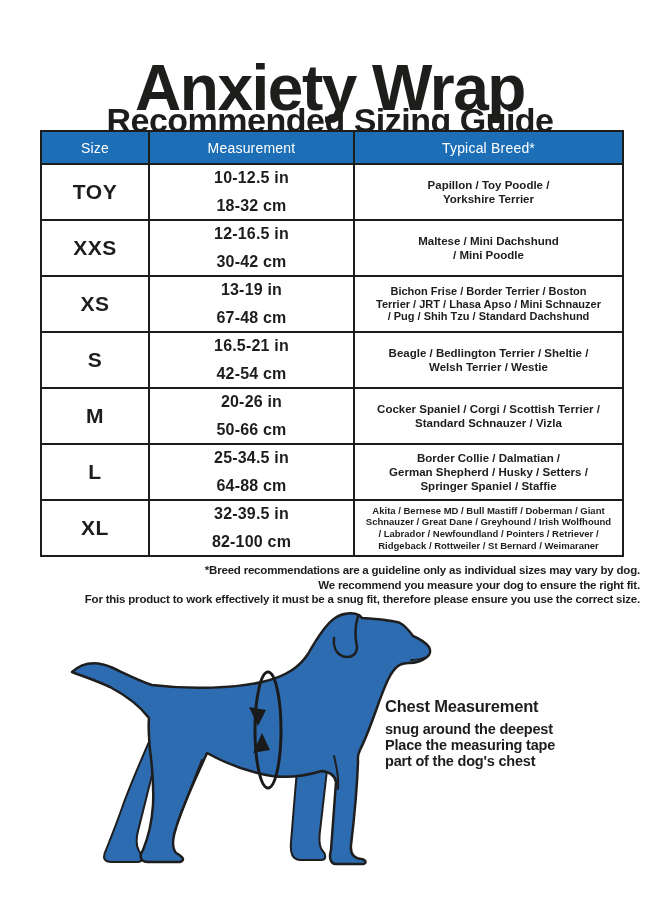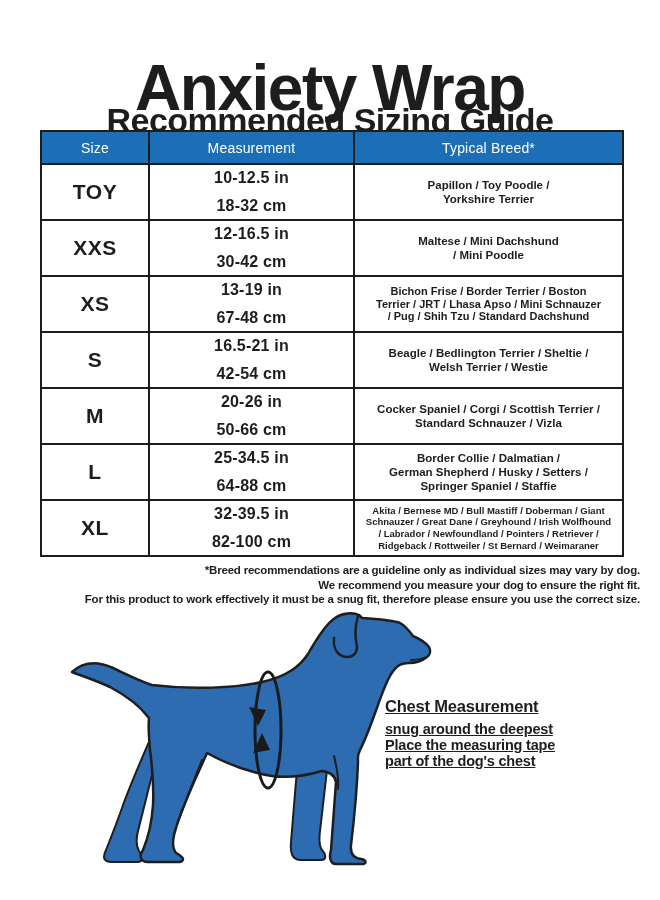--- a/index.html
+++ b/index.html
@@ -38,21 +38,21 @@
   td.meas-cell .meas-in{margin-bottom:10px;}
   td.breed-cell{font-weight:bold;}
   td.breed-cell div{font-size:11.5px;line-height:14px;}
   table.sizing tbody tr:nth-child(3) td.breed-cell div{font-size:11px;line-height:12.8px;}
   table.sizing tbody tr:nth-child(7) td.breed-cell div{font-size:9.5px;line-height:11.6px;}
   .footnotes{
     position:absolute;top:563px;left:40px;width:600px;
     font-size:11.5px;font-weight:bold;line-height:14.6px;letter-spacing:-0.2px;white-space:nowrap;text-align:right;
   }
   .dog-figure{position:absolute;top:610px;left:0;width:660px;height:290px;}
-  .chest-note{position:absolute;left:385px;top:697px;width:205px;text-decoration:underline;}
+  .chest-note{position:absolute;left:385px;top:697px;width:205px;}
   .chest-note .chest-title{font-size:16.5px;font-weight:bold;margin-bottom:6px;letter-spacing:-0.2px;}
   .chest-note .chest-body div{font-size:14.5px;font-weight:bold;line-height:15.8px;letter-spacing:-0.2px;}
 </style>
 </head>
 <body>
 
 <div class="page">
 
   <h1 class="title">Anxiety Wrap</h1>
   <div class="subtitle">Recommended Sizing Guide</div>

